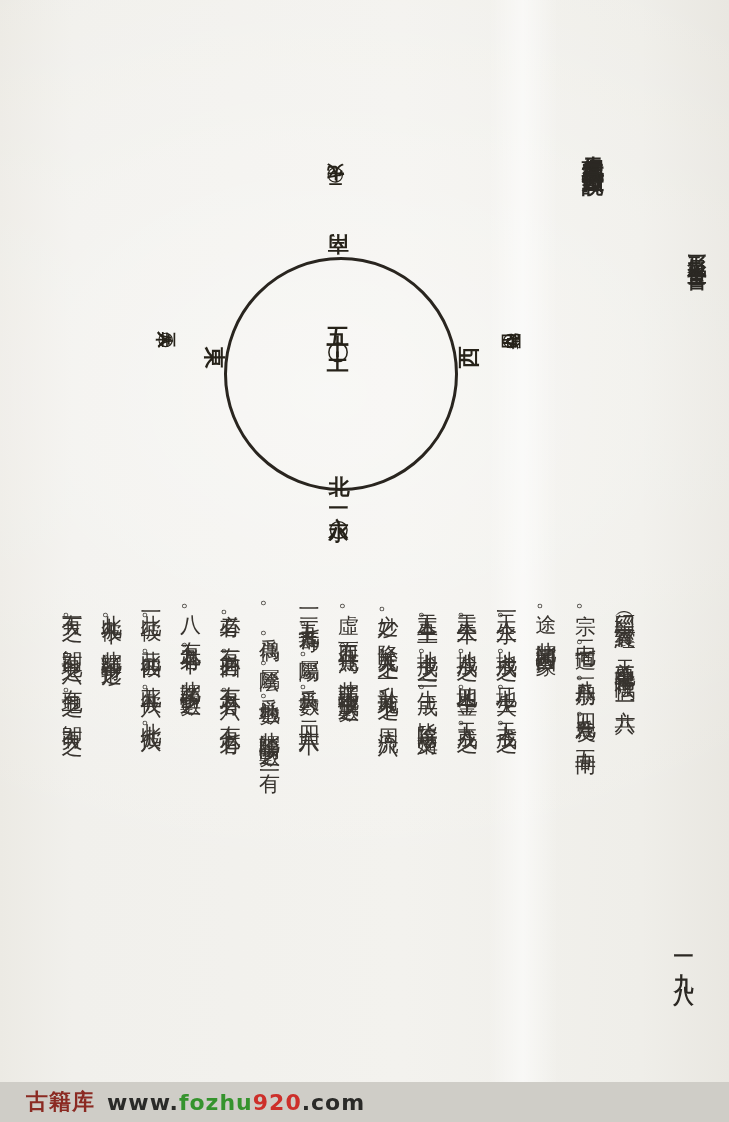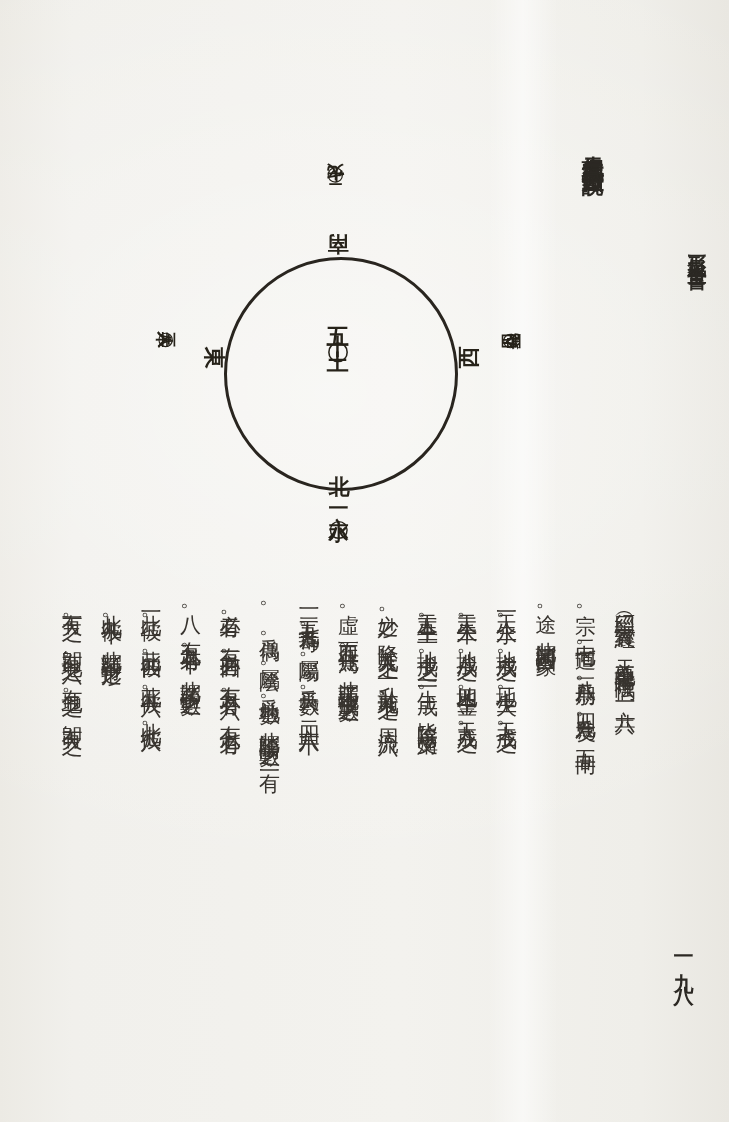--- a/index.html
+++ b/index.html
@@ -131,14 +131,21 @@
     <div class="body-col">虛。而五行兆焉。此謂天地生成之數。</div>
     <div class="body-col">一三五七九爲奇。屬陽。爲天數。二四六八十</div>
     <div class="body-col">。爲偶。屬陰。爲地數。此謂陰陽之數。有一</div>
     <div class="body-col">必有二。有三必有四。有五必有六。有七必有</div>
     <div class="body-col">八。有九必有十。此謂參伍之數。</div>
     <div class="body-col">此一彼二。此三彼四。此五彼六。此七彼八。</div>
     <div class="body-col">此九彼十。此謂對待之形。</div>
     <div class="body-col">有天之一。卽有地之六。有地之二。卽有天之</div>
   </div>
 
+  <div class="watermark">
+    <span class="wm-site">古籍库</span>
+    <span class="wm-dark">www.</span>
+      <span class="wm-green">fozhu</span>
+      <span class="wm-red">920</span>
+      <span class="wm-dark">.com</span>
+  </div>
 
 </div>
 
 </body></html>

